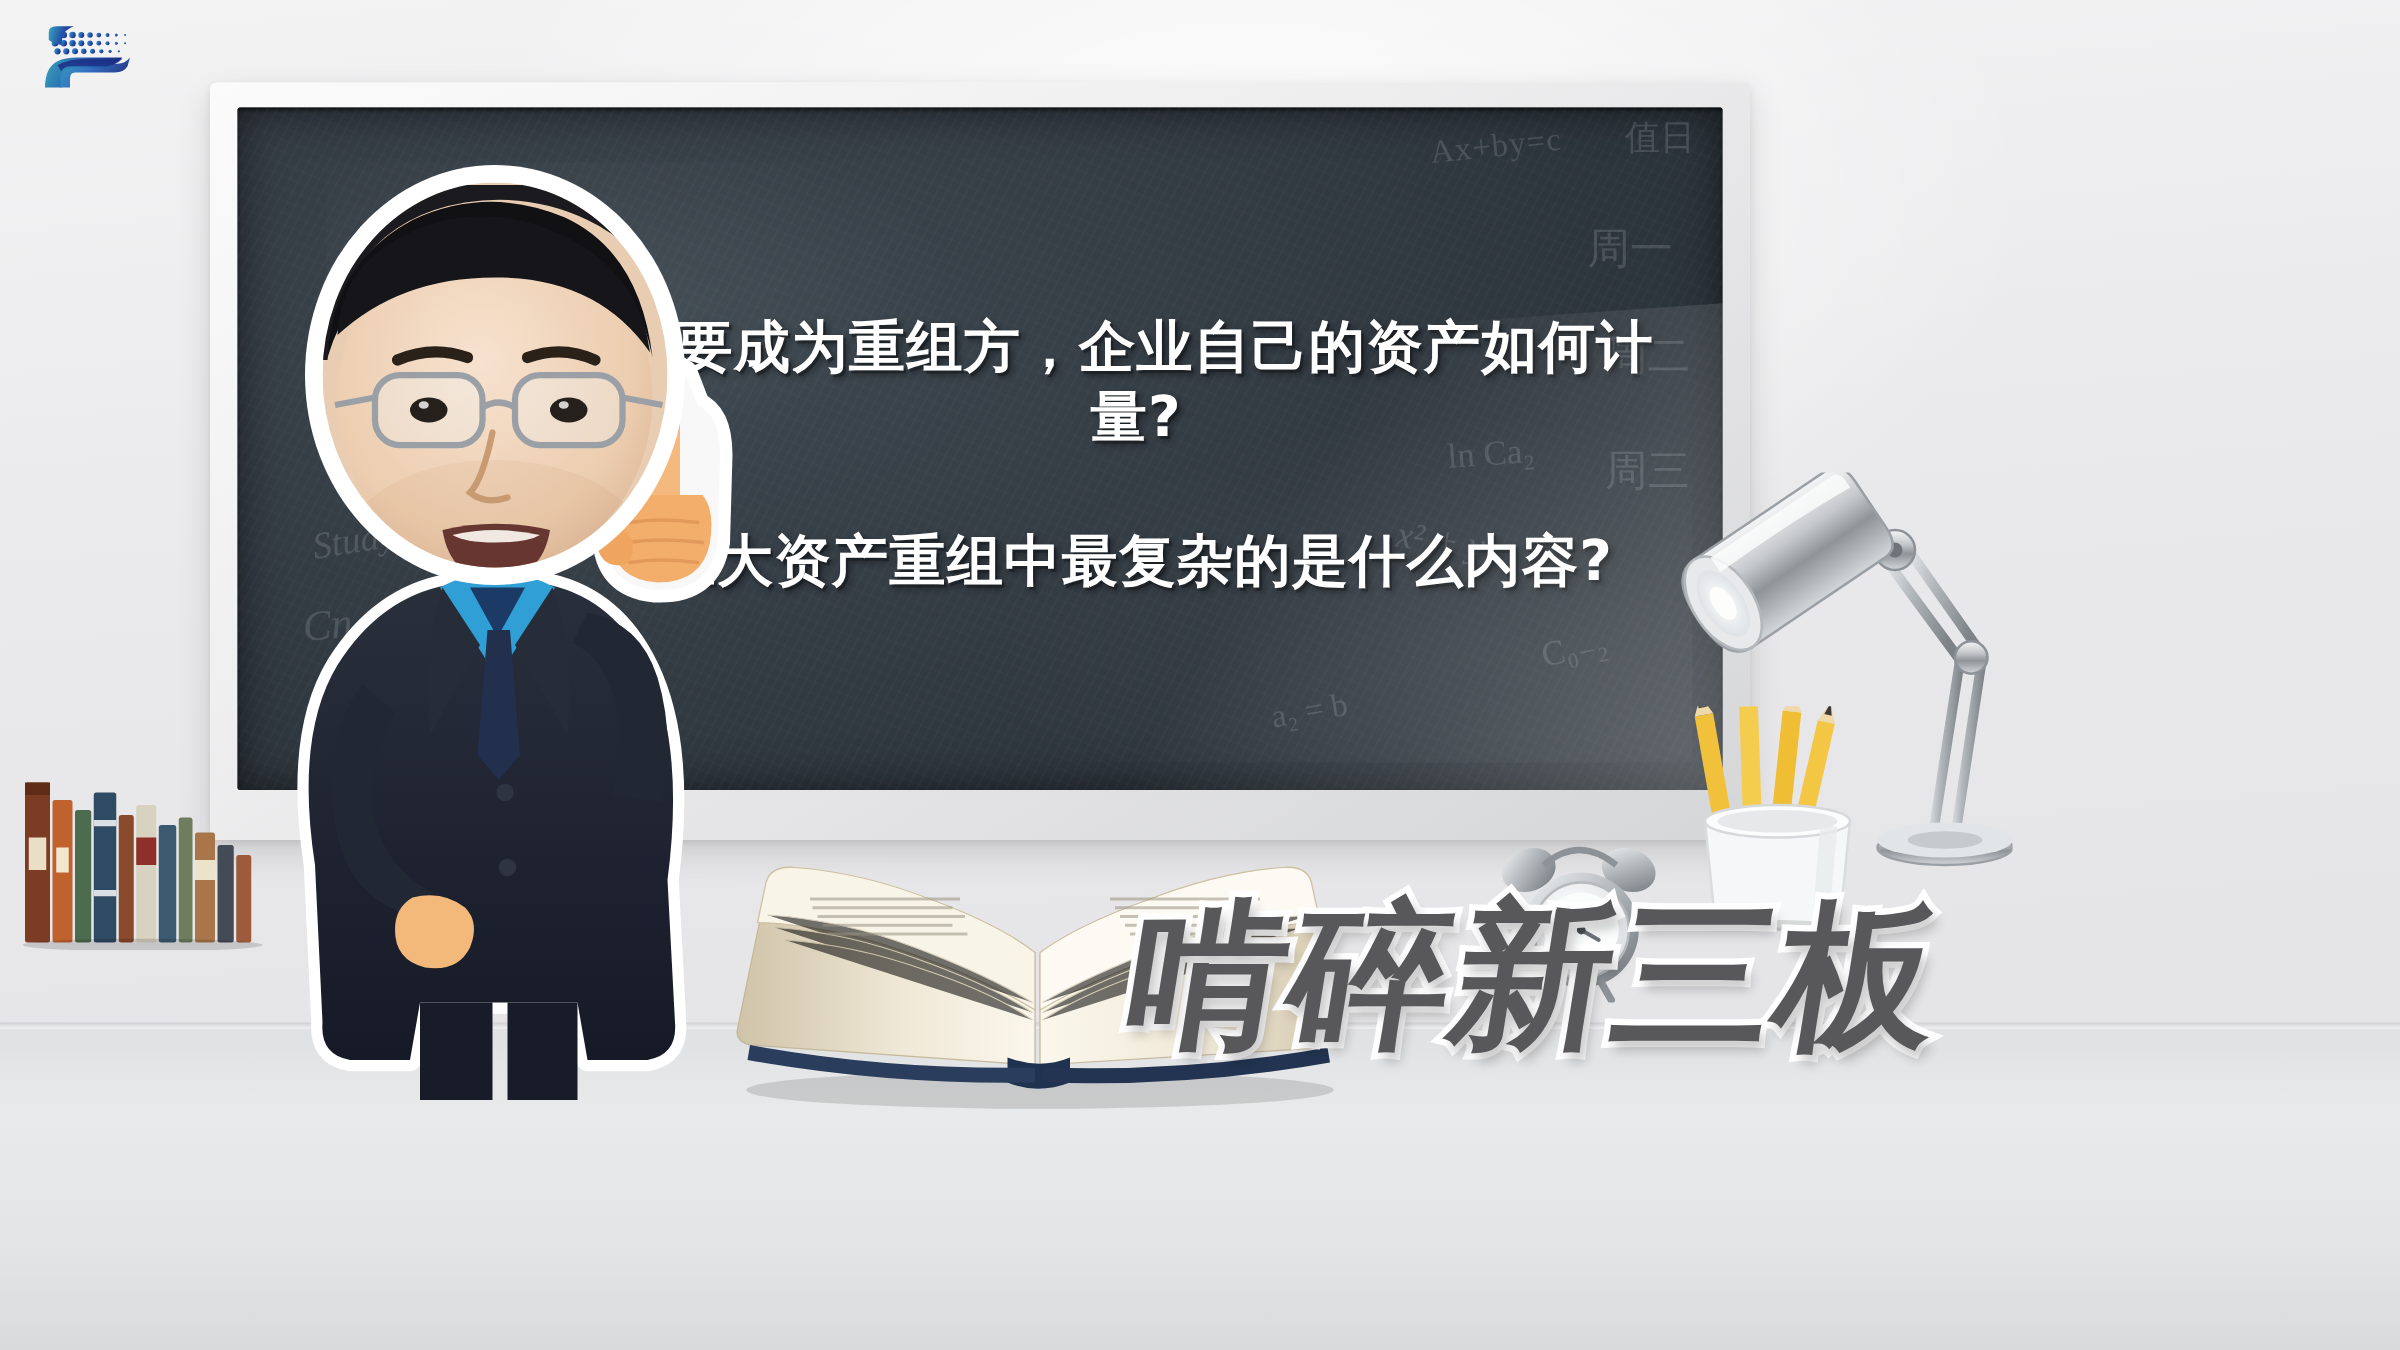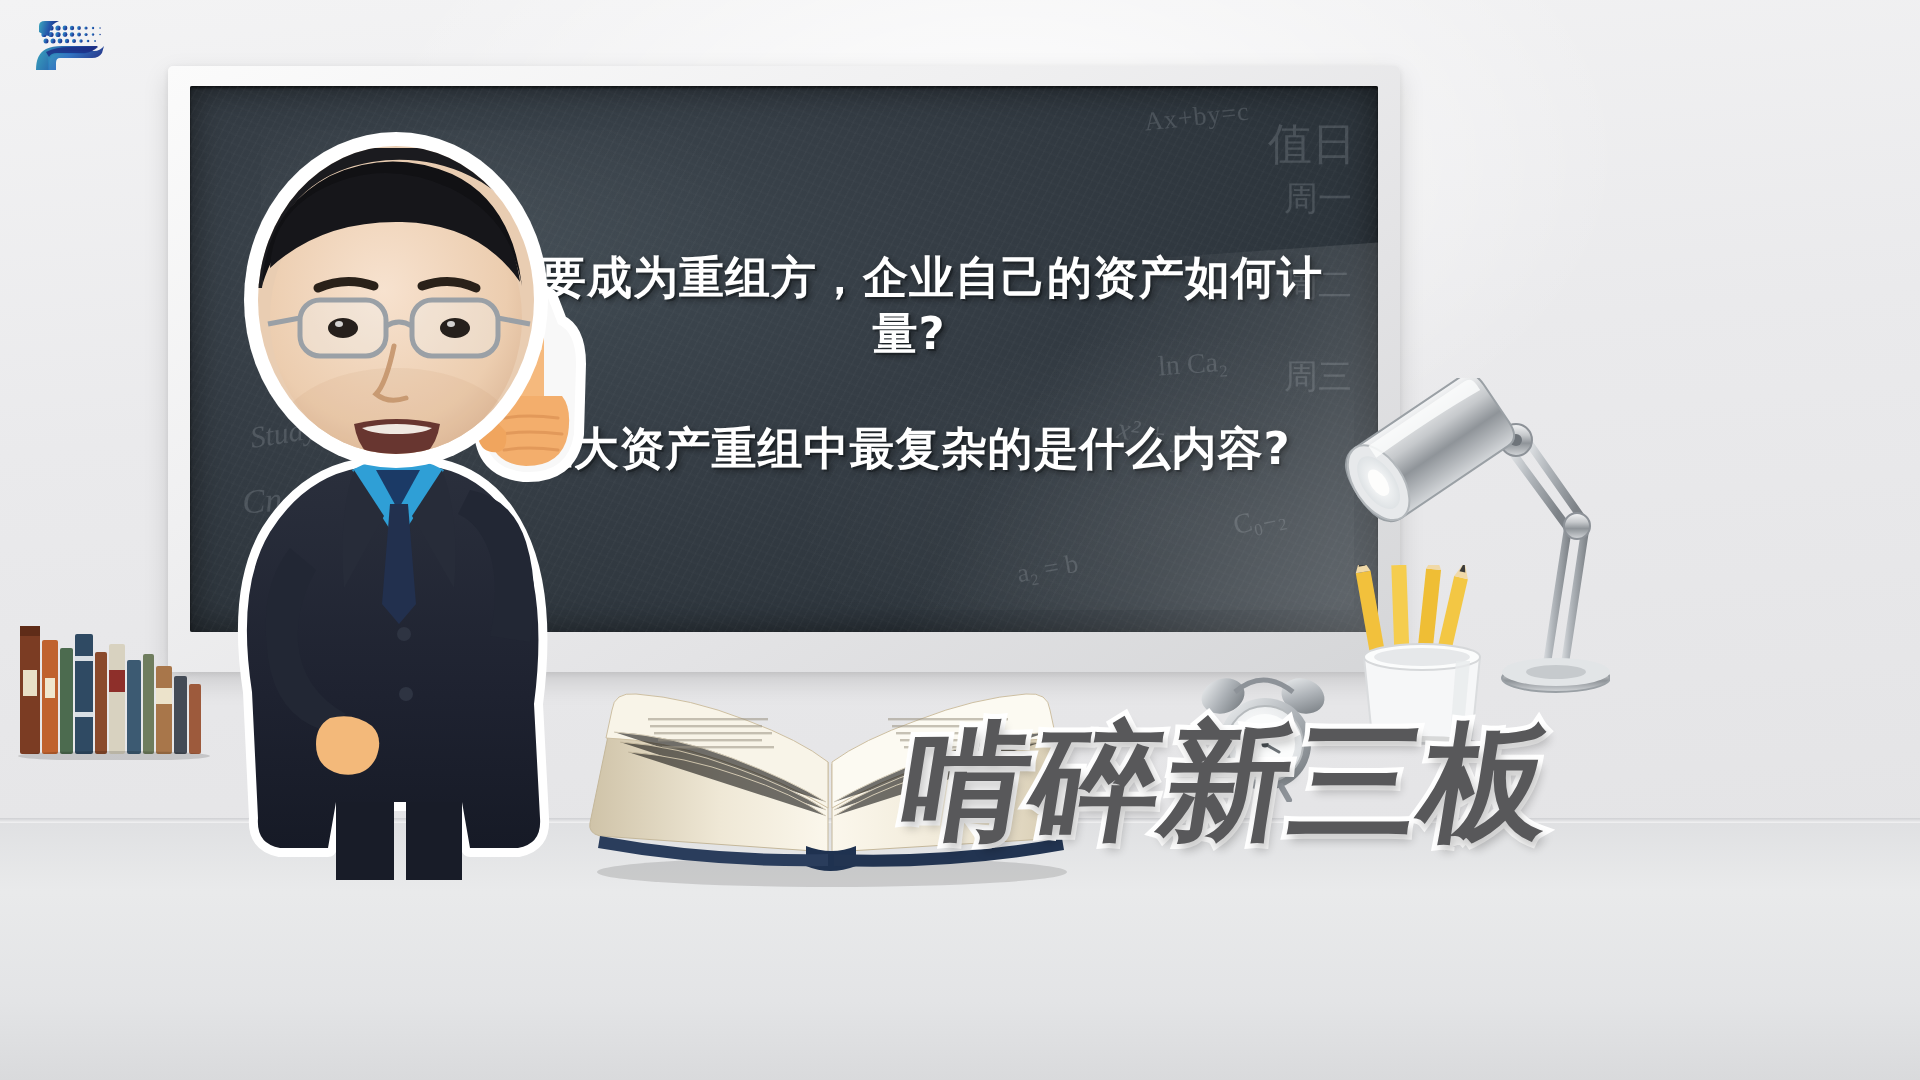--- a/index.html
+++ b/index.html
@@ -64,22 +64,22 @@
     position:absolute; right:2%; bottom:4%; width:48%; height:52%;
     background:radial-gradient(ellipse at 70% 70%,rgba(255,255,255,.05),rgba(255,255,255,0) 70%);
   }
   
   .chalk {
     position:absolute; color:rgba(226,232,234,.16);
     font-family:"Liberation Serif","DejaVu Serif",serif;
     white-space:nowrap; pointer-events:none; user-select:none;
   }
   .chalk.c1 { right:128px; top:16px;  font-size:26px; transform:rotate(-6deg); letter-spacing:1px; }
-  .chalk.c2 { right:22px;  top:29px;  font-size:44px; font-family:"Liberation Sans",sans-serif; }
-  .chalk.c3 { right:26px;  top:90px;  font-size:34px; font-family:Liberation Mono, monospace; }
+  .chalk.c2 { right:22px;  top:5px;  font-size:28px; font-family:"Liberation Sans",sans-serif; }
+  .chalk.c3 { right:40px;  top:90px;  font-size:34px; font-family:Liberation Mono, monospace; }
   .chalk.c4 { right:26px;  top:176px; font-size:34px; font-family:"Liberation Sans",sans-serif; }
   .chalk.c5 { right:26px;  top:268px; font-size:34px; font-family:"Liberation Sans",sans-serif; }
   .chalk.c6 { right:150px; top:262px; font-size:28px; transform:rotate(-4deg); }
   .chalk.c7 { right:190px; top:330px; font-size:30px; transform:rotate(8deg); font-style:italic; }
   .chalk.c8 { left:60px;   top:330px; font-size:30px; transform:rotate(-9deg); font-style:italic; }
   .chalk.c9 { left:52px;   top:390px; font-size:34px; transform:rotate(-5deg); font-style:italic; }
   .chalk.c10{ right:300px; bottom:48px; font-size:26px; transform:rotate(-10deg); }
   .chalk.c11{ right:92px;  bottom:96px; font-size:28px; transform:rotate(-12deg); }
 
   

